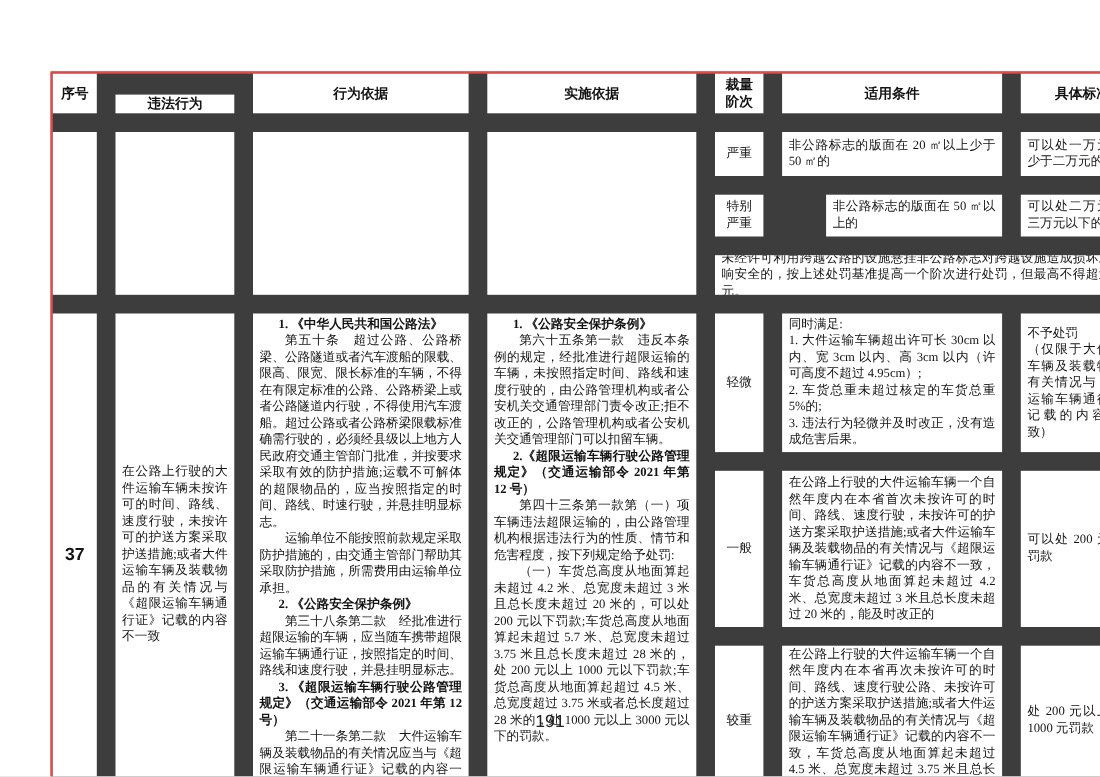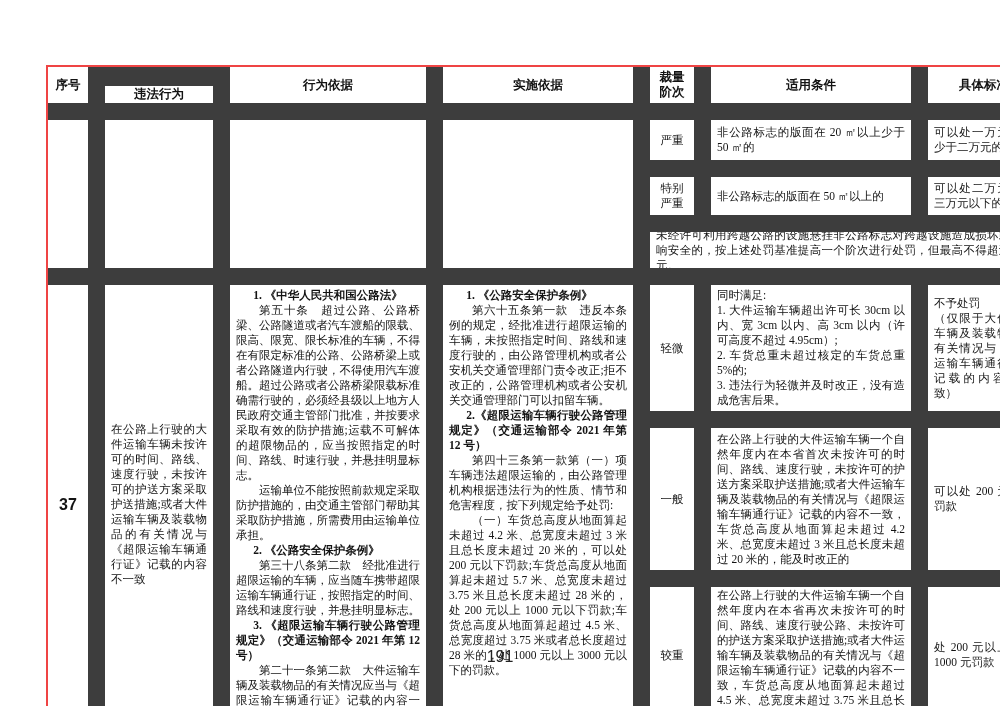--- a/index.html
+++ b/index.html
@@ -68,21 +68,21 @@
         <span class="inner">非公路标志的版面在 20 ㎡以上少于 50 ㎡的</span>
       </div>
     <div class="cell vcenter just" style="grid-row:2;grid-column:7;">
         <span class="inner">可以处一万元以上少于二万元的罚款</span>
       </div>
 
     <div class="cell center" style="grid-row:3;grid-column:5;">
         <span class="pre">特别
 严重</span>
       </div>
-    <div class="cell vcenter just" style="grid-row:3;grid-column:6;">
+    <div class="cell vcenter just" style="grid-row:3;grid-column:6;margin-left:40px;">
         <span class="inner">非公路标志的版面在 50 ㎡以上的</span>
       </div>
     <div class="cell vcenter just" style="grid-row:3;grid-column:7;align-items:center;">
         <span class="inner">可以处二万元以上三万元以下的罚款</span>
       </div>
 
     <div class="cell vcenter just" style="grid-row:4;grid-column:5/8;">
         <span class="inner">未经许可利用跨越公路的设施悬挂非公路标志对跨越设施造成损坏或者影响安全的，按上述处罚基准提高一个阶次进行处罚，但最高不得超过三万元。</span>
       </div>
 

